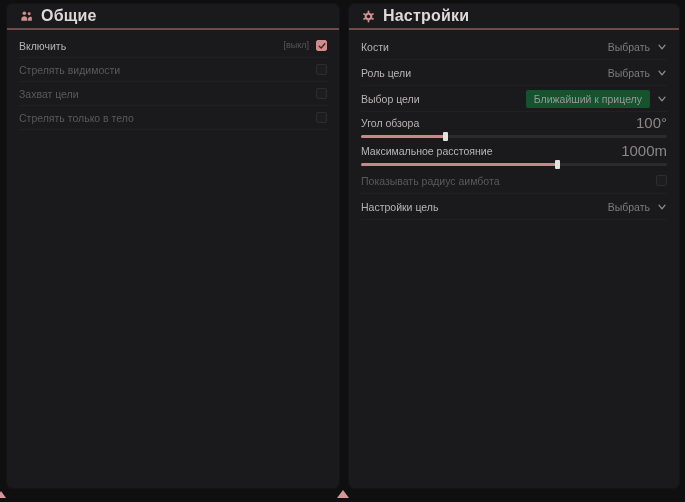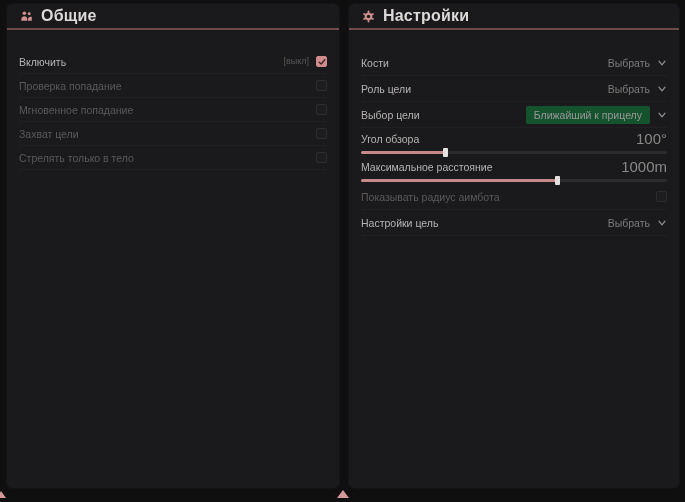--- a/index.html
+++ b/index.html
@@ -15,21 +15,21 @@
   }
   .panel.left{left:7px;width:332px;}
   .panel.right{left:349px;width:330px;}
   .panel-header{
     height:24px;display:flex;align-items:center;gap:8px;padding:0 13px;
   }
   .panel-title{
     font-size:16px;font-weight:bold;color:#ddd9d9;letter-spacing:.2px;
   }
   .panel-divider{height:2px;background:#6e4b4b;}
-  .rows{padding:20px 12px 0 12px;}
+  .rows{padding:4px 12px 0 12px;}
   .row{
     display:flex;align-items:center;justify-content:space-between;
     height:23px;border-bottom:1px solid #202023;
   }
   .panel.right .row{height:25px;}
   .panel.right .row.slider-row{height:28px;}
   .lbl{font-size:10.5px;color:#b7b4b4;}
   .row.dim .lbl{color:#5b5959;}
   .right-group{display:flex;gap:7px;}
   .hint{font-size:9px;color:#585656;}
@@ -87,27 +87,21 @@
           <div class="right-group">
             <span class="hint">[выкл]</span>
             <span class="checkbox checked">
               <svg width="8" height="8" viewBox="0 0 10 10" fill="none">
                 <polyline points="1.5,5.2 4,7.5 8.5,2.2" stroke="#3f2727" stroke-width="1.8" stroke-linecap="round" stroke-linejoin="round"></polyline>
               </svg>
             </span>
           </div>
         </div>
         <div class="row dim">
-          <span class="lbl">Проверка попадание</span>
-          <div class="right-group">
-            <span class="checkbox"></span>
-          </div>
-        </div>
-        <div class="row dim">
-          <span class="lbl">Мгновенное попадание</span>
+          <span class="lbl">Стрелять видимости</span>
           <div class="right-group">
             <span class="checkbox"></span>
           </div>
         </div>
         <div class="row dim">
           <span class="lbl">Захват цели</span>
           <div class="right-group">
             <span class="checkbox"></span>
           </div>
         </div>

